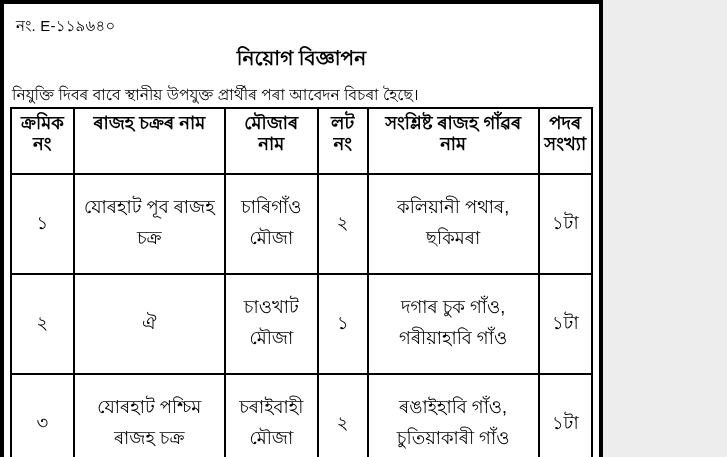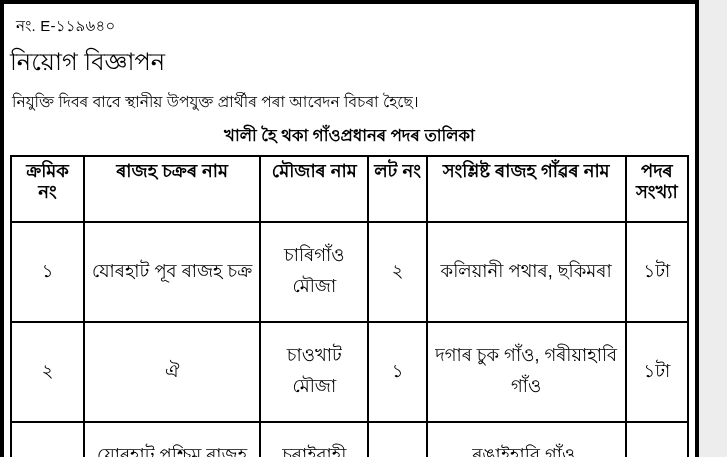--- a/index.html
+++ b/index.html
@@ -4,38 +4,39 @@
 <style>
   * { box-sizing: border-box; }
   html, body {
     margin: 0;
     padding: 0;
     background: #ededed;
     font-family: "Liberation Sans", "DejaVu Sans", sans-serif;
   }
   .page {
     position: relative;
-    width: 699px;
+    width: 603px;
     height: 457px;
     margin: 0;
     background: #ffffff;
     border: 4px solid #000000;
     border-bottom: none;
     overflow: hidden;
     color: #000000;
     padding: 6px 6px 0 6px;
   }
   .ref-no {
     font-size: 15px;
     margin: 4px 0 0 6px;
     letter-spacing: 0.2px;
   }
   .doc-title {
-    font-weight: normal;
-    font-size: 24px;
+    text-align: center;
+    font-weight: bold;
+    font-size: 20px;
     margin: 4px 0 6px 0;
   }
   .para {
     font-size: 15.5px;
     line-height: 25px;
     margin: 0 2px;
   }
   .para .line {
     text-align: justify;
     text-align-last: justify;
@@ -81,21 +82,20 @@
 <div class="page">
 
   <div class="ref-no">নং. E-১১৯৬৪০</div>
 
   <div class="doc-title">নিয়োগ বিজ্ঞাপন</div>
 
   <div class="para">
     <div class="line last">নিযুক্তি দিবৰ বাবে স্থানীয় উপযুক্ত প্ৰাৰ্থীৰ পৰা আবেদন বিচৰা হৈছে।</div>
   </div>
 
-  <div class="table-title">খালী হৈ থকা গাঁওপ্ৰধানৰ পদৰ তালিকা</div>
 
   <table class="vacancy">
     <colgroup>
         <col style="width: 10.8%;">
         <col style="width: 26%;">
         <col style="width: 16%;">
         <col style="width: 8.6%;">
         <col style="width: 29.4%;">
         <col style="width: 9.2%;">
       </colgroup>

